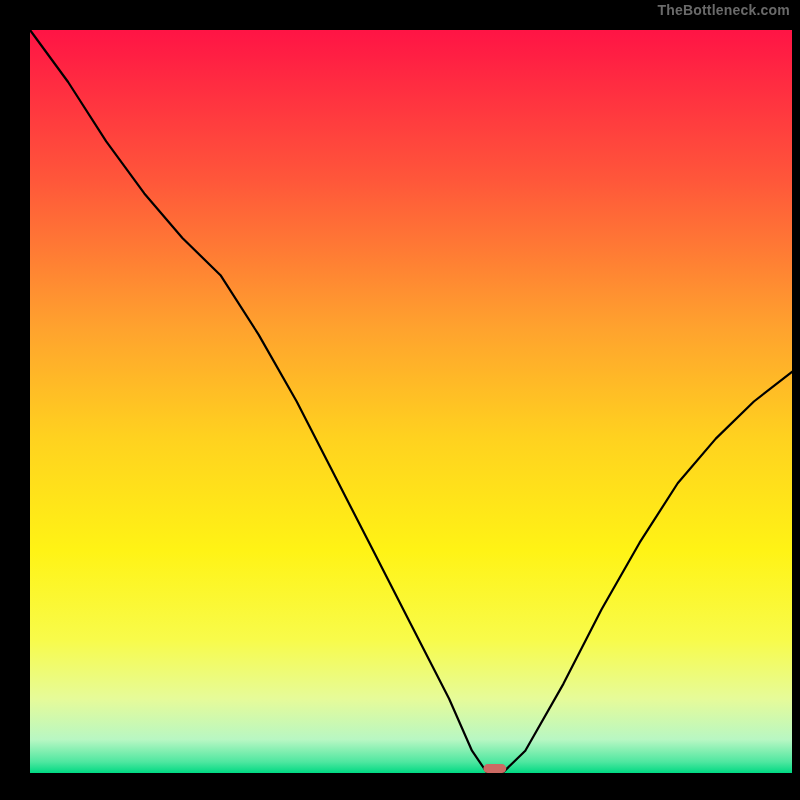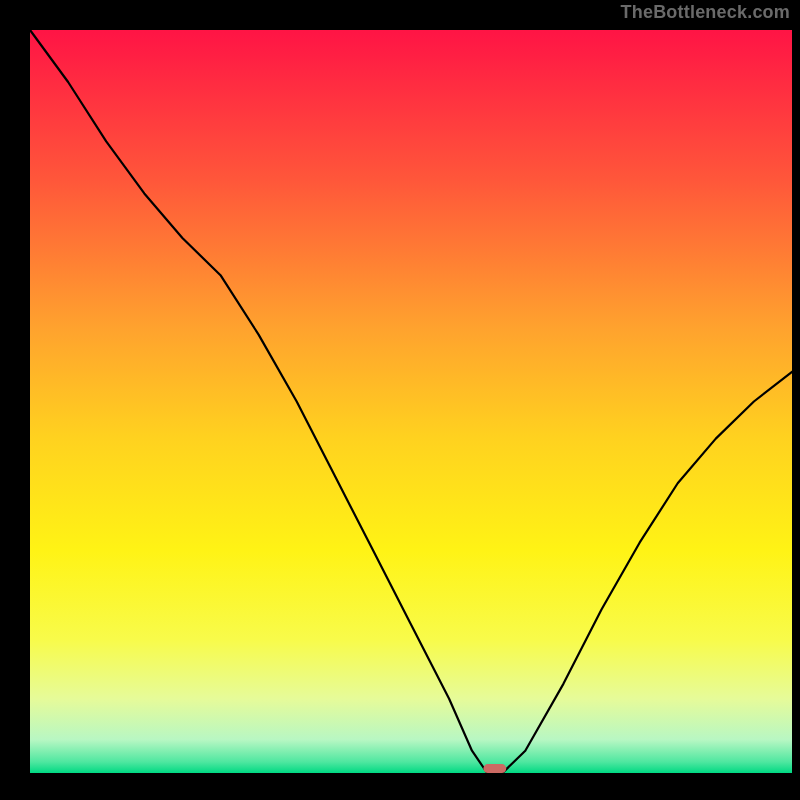--- a/index.html
+++ b/index.html
@@ -16,21 +16,21 @@
     height: 800px;
   }
   svg {
     display: block;
   }
   .watermark {
     position: absolute;
     top: 2px;
     right: 10px;
     font-family: Arial, Helvetica, sans-serif;
-    font-size: 18px;
+    font-size: 14px;
     font-weight: bold;
     color: #6a6a6a;
     letter-spacing: 0.2px;
     user-select: none;
   }
 </style>
 </head>
 <body>
 
 <div class="chart-wrapper">

